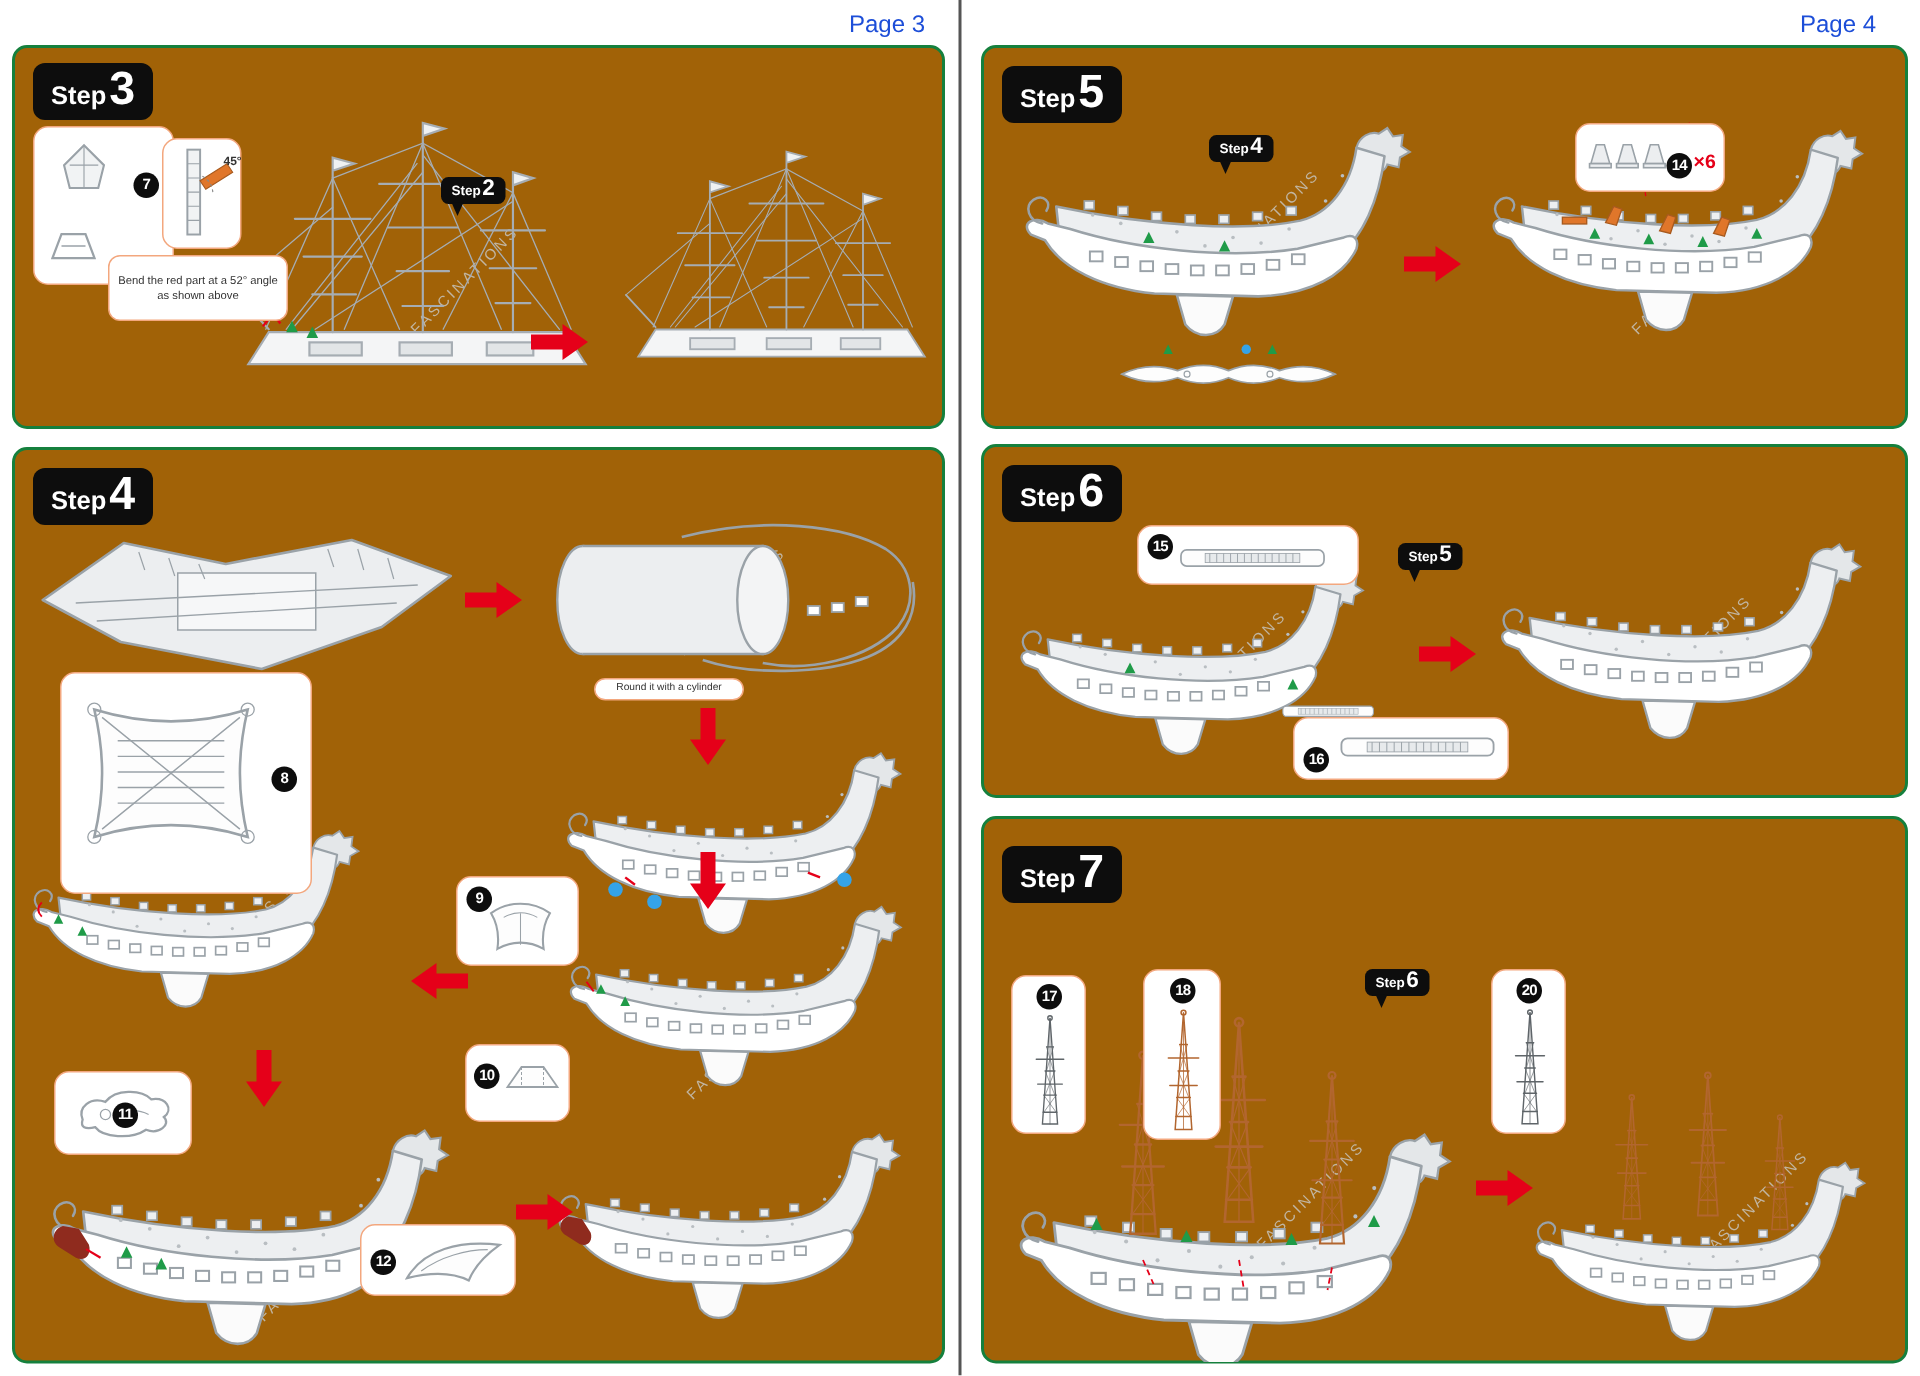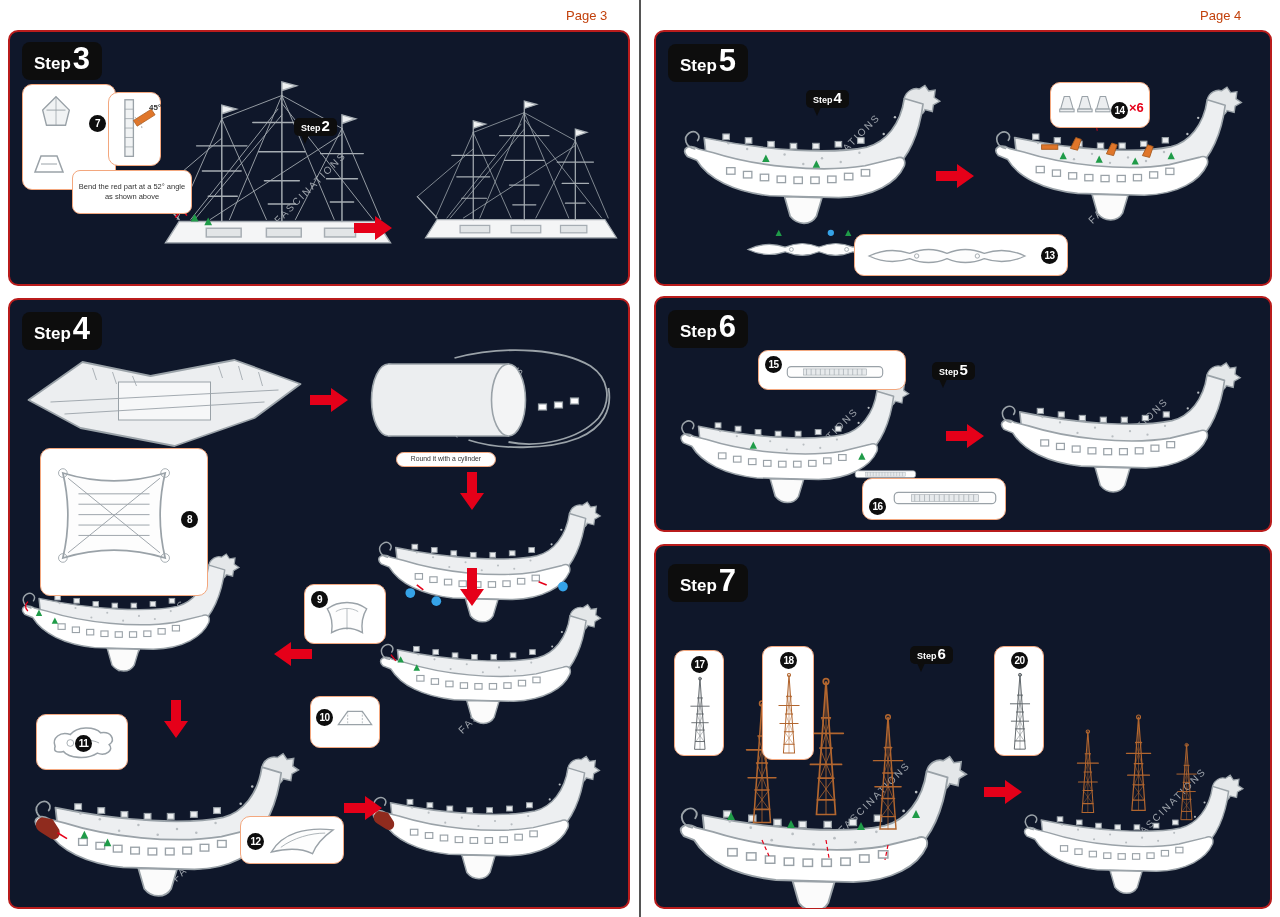--- a/index.html
+++ b/index.html
@@ -1,21 +1,21 @@
 <!DOCTYPE html>
 <html style="--arrow-red: #e50019; --callout-border: #f3a77e; --badge-bg: #0d0d0d; --copper: #b2662f; --green-marker: #1f9b48; --blue-marker: #35a3e8; --line-gray: #9aa2a8; --part-orange: #e0762a; --anchor-red: #8f2b1e;"><head>
 <meta charset="utf-8">
 <style>
   *{box-sizing:border-box}
   html,body{margin:0;padding:0}
   body{width:1280px;height:917px;background:#fff;font-family:"Liberation Sans",sans-serif;position:relative;overflow:hidden}
   .sheet{position:absolute;left:0;top:0;width:1280px;height:917px}
   .divider{position:absolute;left:639px;top:0;width:2px;height:917px;background:#555}
-  .page-label{position:absolute;font-size:13px;color:#c2410c}
-  .panel{position:absolute;background:#0f172a;border:2px solid #b91c1c;border-radius:10px}
+  .page-label{position:absolute;font-size:16px;color:#1d4ed8}
+  .panel{position:absolute;background:#a16207;border:2px solid #15803d;border-radius:10px}
   .step-badge{position:absolute;background:var(--badge-bg,#0d0d0d);color:#fff;border-radius:8px;display:flex;align-items:baseline;padding:3px 12px 6px;z-index:6}
   .sb-prefix{font-size:17px;font-weight:700}
   .sb-num{font-size:31px;font-weight:700;line-height:.9;margin-left:2px}
   .ref-badge{position:absolute;background:var(--badge-bg,#0d0d0d);color:#fff;border-radius:5px;display:flex;align-items:baseline;padding:1px 7px 3px;z-index:7}
   .ref-badge::after{content:"";position:absolute;left:7px;bottom:-8px;border-left:4px solid transparent;border-right:4px solid transparent;border-top:9px solid var(--badge-bg,#0d0d0d)}
   .rb-prefix{font-size:9px;font-weight:700}
   .rb-num{font-size:15px;font-weight:700;line-height:.9;margin-left:1px}
   .part-badge{position:absolute;width:17px;height:17px;border-radius:50%;background:var(--badge-bg,#0d0d0d);color:#fff;font-size:10px;font-weight:700;letter-spacing:-.5px;display:flex;align-items:center;justify-content:center;z-index:5}
   .callout{position:absolute;background:#fff;border:1.6px solid var(--callout-border,#f3a77e);border-radius:10px;z-index:4}
   .note{position:absolute;background:#fff;border:1.4px solid var(--callout-border,#f3a77e);border-radius:8px;font-size:7.5px;color:#333;text-align:center;display:flex;align-items:center;justify-content:center;padding:2px 3px;line-height:1.3;z-index:4}
@@ -444,26 +444,20 @@
           <path d="M158,22 L164,74"></path>
         </g>
     </svg>
     <div class="callout" style="left:394px;top:50px;width:100px;height:46px">
       <svg class="co-ill" style="left:6px;top:4px" width="54" height="28" viewBox="0 0 60 30">
           <use href="#sym-cannons"></use>
         </svg>
       <span class="part-badge" style="left:60px;top:19px">14</span>
       <span class="x6" style="left:78px;top:17px">×6</span>
     </div>
-    <div class="callout" style="left:198px;top:202px;width:214px;height:42px">
-      <svg class="co-ill" style="left:8px;top:8px" width="168" height="26" viewBox="0 0 190 30">
-          <use href="#sym-wavy"></use>
-        </svg>
-      <span class="part-badge" style="left:186px;top:12px">13</span>
-    </div>
   </section>
 
   <section class="panel" style="left:654px;top:296px;width:618px;height:236px">
     <div class="step-badge" style="left:12px;top:12px">
       <span class="sb-prefix">Step</span>
         <span class="sb-num">6</span>
     </div>
     <span class="wm" style="left:118px;top:140px">FASCINATIONS</span>
     <span class="wm" style="left:428px;top:130px">FASCINATIONS</span>
 

